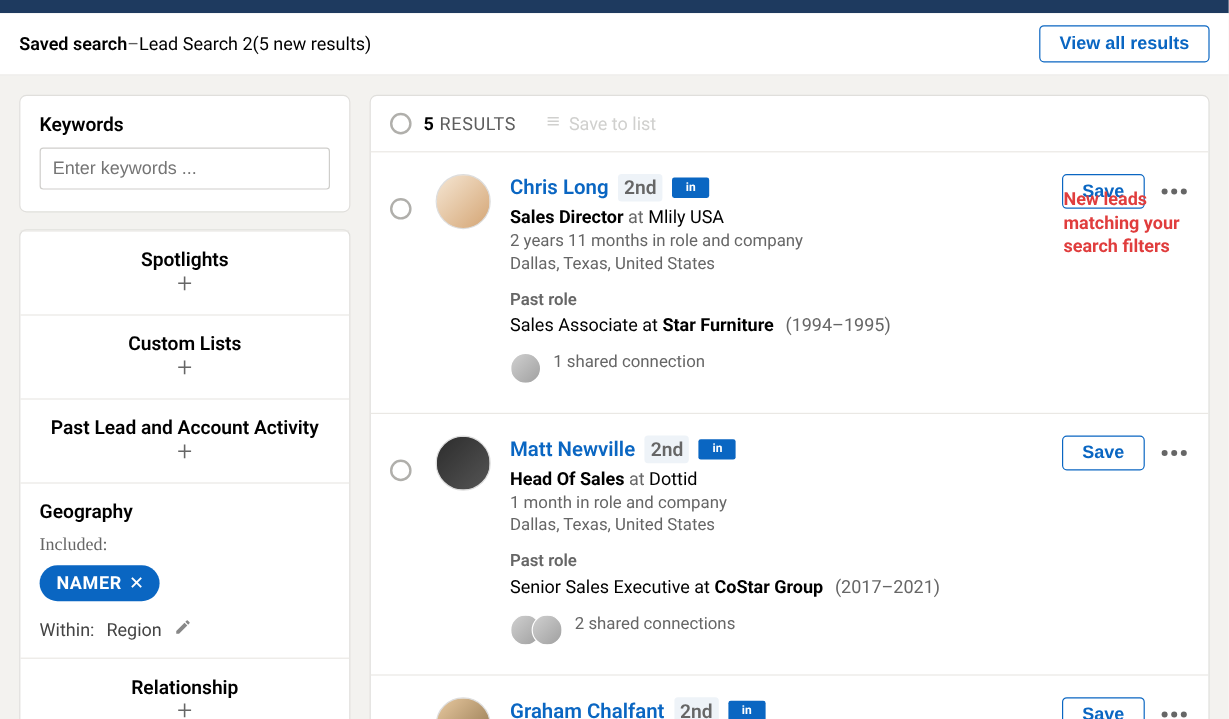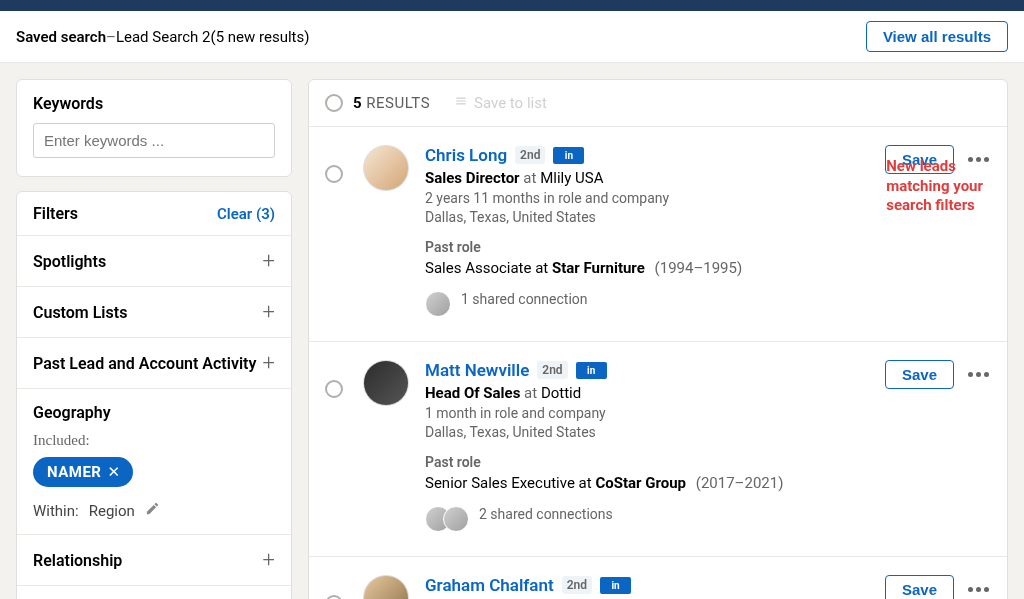--- a/index.html
+++ b/index.html
@@ -12,21 +12,21 @@
   .view-all { border: 1px solid #0a66c2; color: #0a66c2; background: #fff; border-radius: 4px; padding: 6px 16px; font-weight: 600; font-size: 15px; cursor: pointer; }
   .layout { display: flex; gap: 16px; padding: 16px; align-items: flex-start; }
   .sidebar { width: 276px; }
   .card { background: #fff; border: 1px solid #e0dfdc; border-radius: 6px; }
   .kw-card { padding: 14px 16px 18px; margin-bottom: 14px; }
   .kw-title { font-weight: 600; font-size: 16px; margin-bottom: 10px; }
   .kw-input { width: 100%; padding: 8px 10px; border: 1px solid #cfcecb; border-radius: 3px; font-size: 15px; color: #666; }
   .filters-head { display: flex; justify-content: space-between; align-items: center; padding: 12px 16px; }
   .filters-head .ft { font-weight: 600; font-size: 16px; }
   .clear { color: #0a66c2; font-weight: 600; font-size: 15px; cursor: pointer; }
-  .filter-row { display: flex; justify-content: space-between; align-items: center; padding: 14px 16px; border-top: 1px solid #eae8e4; font-size: 16px; font-weight: 600; }
+  .filter-row { display: flex; justify-content: space-between; align-items: center; padding: 14px 16px; border-top: 1px solid #eae8e4; font-size: 16px; font-weight: 600; flex-direction: column; }
   .plus { font-size: 22px; font-weight: 300; color: #666; cursor: pointer; line-height: 1; }
   .geo-section { padding: 14px 16px; border-top: 1px solid #eae8e4; font-size: 16px; }
   .geo-title { font-weight: 600; margin-bottom: 10px; }
   .included { color: #666; font-size: 15px; margin-bottom: 8px; font-family: Liberation Serif, serif; }
   .pill { display: inline-flex; align-items: center; gap: 6px; background: #0a66c2; color: #fff; border-radius: 18px; padding: 6px 12px 6px 14px; font-weight: 700; font-size: 15px; letter-spacing: 0.5px; cursor: pointer; }
   .pill .x { font-weight: 400; font-size: 15px; }
   .within { margin-top: 14px; color: #444; font-size: 15px; display: flex; align-items: center; gap: 10px; }
   .pencil { color: #888; cursor: pointer; }
   .main { flex: 1; }
   .results-head { display: flex; align-items: center; gap: 10px; padding: 14px 16px; border-bottom: 1px solid #eae8e4; }
@@ -37,21 +37,21 @@
   .result { display: flex; align-items: flex-start; padding: 18px 16px 24px; border-bottom: 1px solid #eae8e4; position: relative; }
   .result:last-child { border-bottom: none; }
   .row-cb { margin-top: 20px; margin-right: 20px; }
   .avatar { width: 46px; height: 46px; border-radius: 50%; background: linear-gradient(135deg,#e0e0e0,#bdbdbd); margin-right: 16px; border: 1px solid #ddd; flex-shrink: 0; }
   .avatar.a1 { background: linear-gradient(135deg,#f5e6d3,#d4a574); }
   .avatar.a2 { background: linear-gradient(135deg,#2c2c2c,#555); }
   .avatar.a3 { background: linear-gradient(135deg,#e8c9a0,#8b6f47); }
   .lead-body { flex: 1; min-width: 0; }
   .name-row { display: flex; align-items: center; gap: 8px; margin-bottom: 4px; }
   .lead-name { color: #0a66c2; font-weight: 600; font-size: 17px; cursor: pointer; }
-  .badge { background: #eef3f8; color: #666; font-size: 12px; font-weight: 600; padding: 2px 5px; border-radius: 3px; }
+  .badge { background: #eef3f8; color: #666; font-size: 16px; font-weight: 600; padding: 2px 5px; border-radius: 3px; }
   .li-icon { width: 31px; height: 17px; background: #0a66c2; color: #fff; display: inline-flex; align-items: center; justify-content: center; font-size: 10px; font-weight: 700; border-radius: 2px; }
   .title-line { font-size: 15px; margin-bottom: 3px; }
   .title-line .jt { font-weight: 700; }
   .title-line .at { color: #666; }
   .meta { font-size: 14px; color: #666; margin-bottom: 3px; }
   .past-label { font-size: 14px; color: #666; font-weight: 600; margin-top: 14px; margin-bottom: 4px; }
   .past-role { font-size: 15px; }
   .past-role .co { font-weight: 700; }
   .past-role .yrs { color: #666; margin-left: 6px; }
   .connections { display: flex; gap: 10px; margin-top: 14px; }
@@ -82,24 +82,20 @@
 
 <div class="layout">
 
   <div class="sidebar">
     <div class="card kw-card">
       <div class="kw-title">Keywords</div>
       <input class="kw-input" placeholder="Enter keywords ..." style="">
     </div>
 
     <div class="card">
-      <div class="filters-head">
-        <span class="ft">Filters</span>
-        <span class="clear">Clear (3)</span>
-      </div>
 
       <div class="filter-row">
         <span>Spotlights</span>
         <span class="plus">+</span>
       </div>
       <div class="filter-row">
         <span>Custom Lists</span>
         <span class="plus">+</span>
       </div>
       <div class="filter-row">

